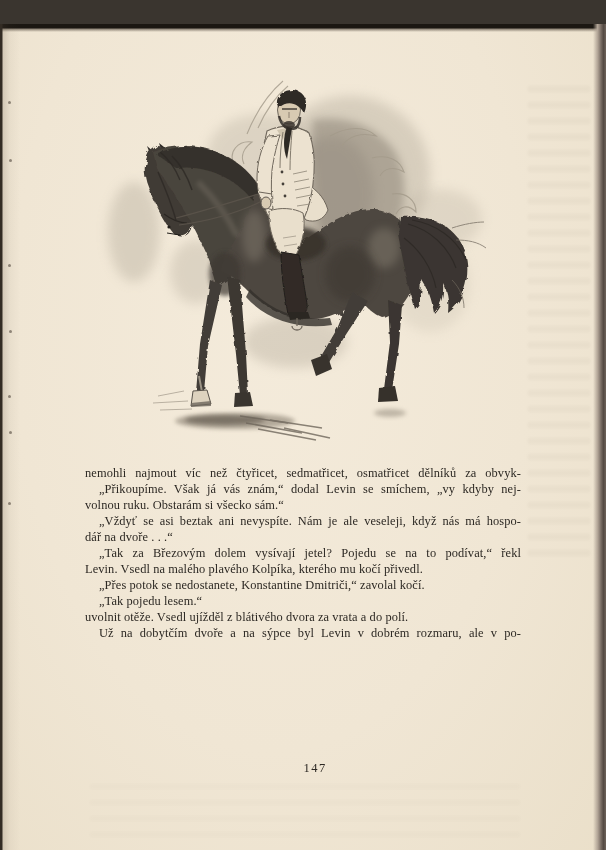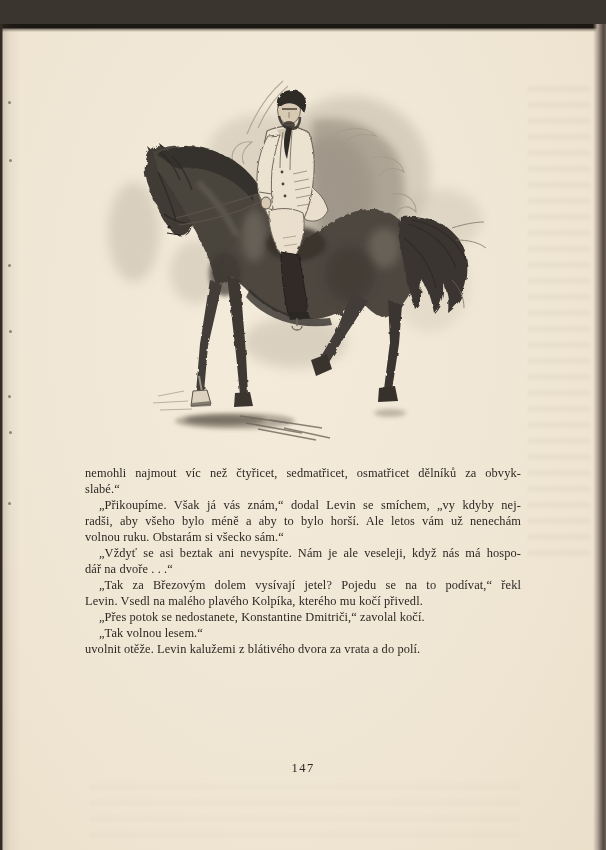--- a/index.html
+++ b/index.html
@@ -27,21 +27,21 @@
     background:repeating-linear-gradient(180deg, rgba(95,84,66,.5) 0 5px, rgba(95,84,66,0) 5px 16px);
     opacity:.045;filter:blur(1.8px);}
   
   .illo{position:absolute;left:88px;top:36px;}
   
   .text-block{position:absolute;left:85px;top:441px;width:436px;color:#2c2823;}
   .tl{height:16px;line-height:16px;font-size:12.4px;text-align:justify;text-align-last:left;
       letter-spacing:.1px;}
   .tl.just{text-align-last:justify;}
   .tl.ind{text-indent:14px;}
-  .page-number{position:absolute;left:85px;top:737px;width:436px;text-align:center;
+  .page-number{position:absolute;left:97px;top:737px;width:436px;text-align:center;
     color:#2c2823;font-size:12.5px;letter-spacing:1.5px;}
 </style>
 </head>
 <body>
 
 <div class="page">
 
   <div class="showthrough"></div>
   <div class="showthrough2"></div>
 
@@ -195,31 +195,30 @@
       <g fill="none" stroke="#a1988a" stroke-width="1" opacity=".7">
         <path d="M 158,372 L 184,367"></path>
           <path d="M 153,379 L 188,377"></path>
           <path d="M 160,386 L 192,385"></path>
       </g>
     </g>
   </svg>
 
   <div class="text-block">
       <div class="tl just">nemohli najmout víc než čtyřicet, sedmatřicet, osmatřicet dělníků za obvyk-</div>
-      <div class="tl">slabé.“</div>
       <div class="tl ind just">„Přikoupíme. Však já vás znám,“ dodal Levin se smíchem, „vy kdyby nej-</div>
-      <div class="tl just">radši, aby všeho bylo méně a aby to bylo horší. Ale letos vám už nenechám</div>
       <div class="tl">volnou ruku. Obstarám si všecko sám.“</div>
       <div class="tl ind just">„Vždyť se asi beztak ani nevyspíte. Nám je ale veseleji, když nás má hospo-</div>
       <div class="tl">dář na dvoře . . .“</div>
       <div class="tl ind just">„Tak za Březovým dolem vysívají jetel? Pojedu se na to podívat,“ řekl</div>
       <div class="tl">Levin. Vsedl na malého plavého Kolpíka, kterého mu kočí přivedl.</div>
       <div class="tl ind">„Přes potok se nedostanete, Konstantine Dmitriči,“ zavolal kočí.</div>
-      <div class="tl ind">„Tak volnou lesem.“</div>
-      <div class="tl">uvolnit otěže. Levin kalužemi z blátivého dvora za vrata a do polí.</div>
+      <div class="tl ind">„Tak pojedu lesem.“</div>
+      <div class="tl">uvolnit otěže. Vsedl ujížděl z blátivého dvora za vrata a do polí.</div>
+      <div class="tl ind just">Už na dobytčím dvoře a na sýpce byl Levin v dobrém rozmaru, ale v po-</div>
     </div>
 
   <div class="page-number">147</div>
 
   <div class="edge-top"></div>
   <div class="edge-bottom"></div>
   <div class="edge-right"></div>
   <div class="edge-left"></div>
   <div class="speck" style="left:8px;top:77px"></div>
   <div class="speck" style="left:9px;top:135px"></div>

